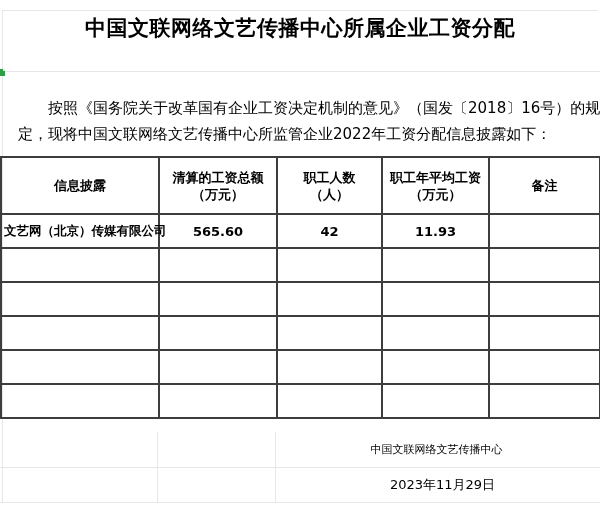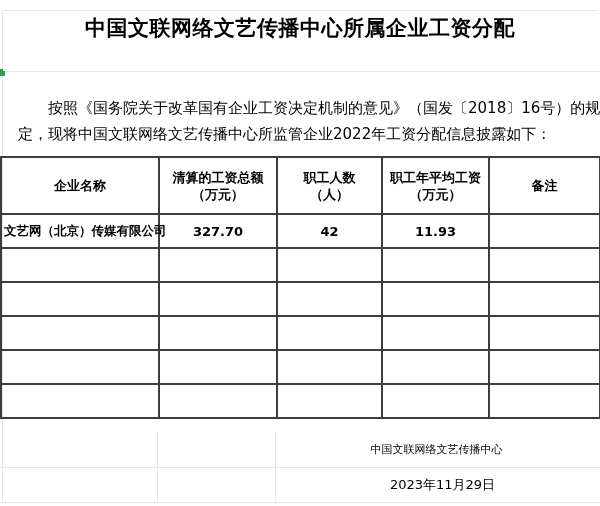--- a/index.html
+++ b/index.html
@@ -138,21 +138,21 @@
     <colgroup>
       <col style="width:158px">
       <col style="width:118px">
       <col style="width:105px">
       <col style="width:107px">
       <col style="width:111px">
     </colgroup>
     <thead>
       <tr>
         <th>
-          <div>企业名称</div>
+          <div>信息披露</div>
         </th>
         <th>
           <div>清算的工资总额</div>
           <div>（万元）</div>
         </th>
         <th>
           <div>职工人数</div>
           <div>（人）</div>
         </th>
         <th>
@@ -160,21 +160,21 @@
           <div>（万元）</div>
         </th>
         <th>
           <div>备注</div>
         </th>
       </tr>
     </thead>
     <tbody>
       <tr class="data-row">
         <td class="cell-company">文艺网（北京）传媒有限公司</td>
-        <td>327.70</td>
+        <td>565.60</td>
         <td>42</td>
         <td>11.93</td>
         <td></td>
       </tr>
       <tr class="empty-row">
         <td></td>
           <td></td>
           <td></td>
           <td></td>
           <td></td>

